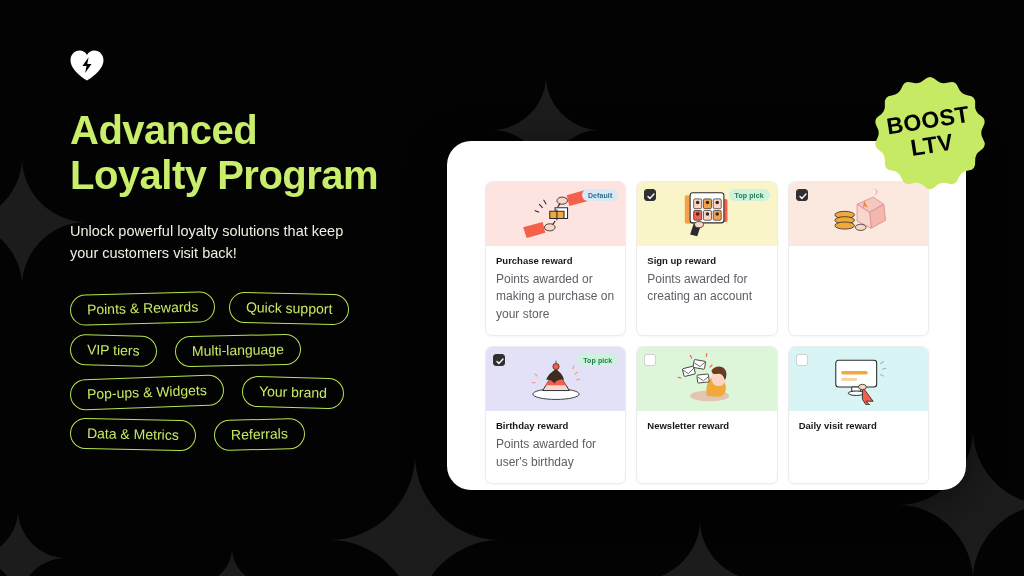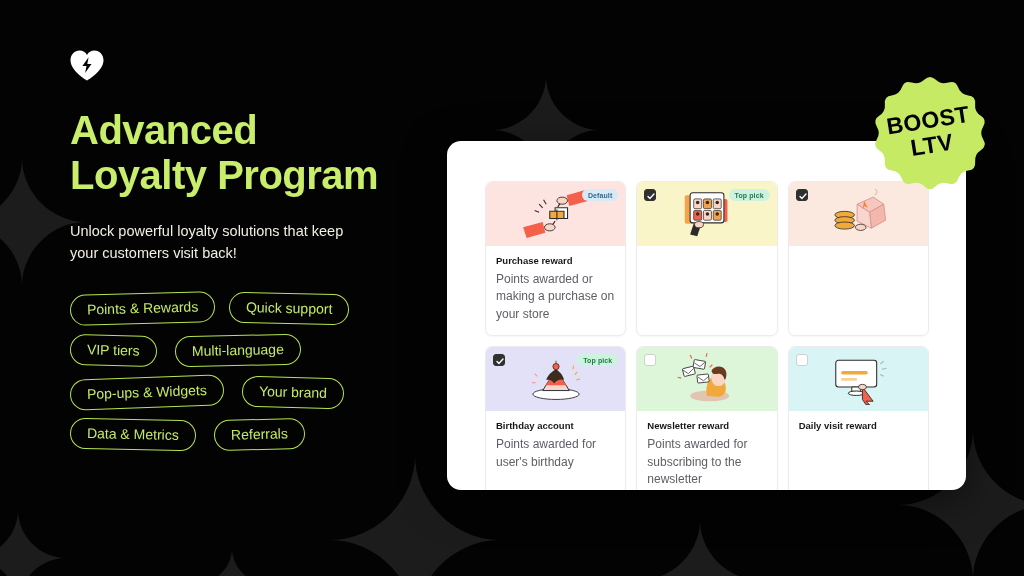--- a/index.html
+++ b/index.html
@@ -106,21 +106,21 @@
   .r2 .p1 { transform: rotate(1.5deg); margin-left: 8px; }
   .r3 .p0 { transform: rotate(1.2deg); }
   .r3 .p1 { transform: rotate(-1.4deg); margin-left: 8px; }
 
   
   #panel {
     position: absolute;
     left: 447px; top: 141px;
     width: 519px; height: 349px;
     background: #fff;
-    border-radius: 14px;
+    border-radius: 24px;
     box-shadow: 0 10px 40px rgba(0,0,0,0.5);
     overflow: hidden;
   }
 
   #grid {
     position: absolute;
     left: 38px; top: 40px;
     width: 444px;
     display: grid;
     grid-template-columns: repeat(3, 1fr);
@@ -313,20 +313,24 @@
               <path d="M30 40 L26 52 L34 54 L38 42 Z" fill="#2b2b2b"></path>
               <ellipse cx="36" cy="41" rx="5" ry="3.5" fill="#fbd5c4" stroke="#2b2b2b" stroke-width=".9"></ellipse>
             </svg>
             <div class="cb on">
               <svg width="8" height="7" viewBox="0 0 8 7">
                 <path d="M1 3.4 L3 5.4 L7 1" stroke="#ffffff" stroke-width="1.4" fill="none" stroke-linecap="round" stroke-linejoin="round"></path>
               </svg>
             </div>
             <span class="badge" style="background: rgb(205, 243, 222); color: rgb(31, 122, 77);">Top pick</span>
           </div>
+          <div class="card-body">
+            <div class="card-title">Sign up reward</div>
+            <div class="card-desc">Points awarded for creating an account</div>
+          </div>
         </div>
         <div class="card">
           <div class="card-art" style="background: rgb(251, 233, 223);">
             <svg viewBox="0 0 90 58" width="80" height="52">
               <path d="M44 18 L62 10 L74 18 L58 27 Z" fill="#f6c7c0" stroke="#d9948b" stroke-width="1"></path>
               <path d="M58 27 L74 18 L76 36 L60 45 Z" fill="#f3b7ae" stroke="#d9948b" stroke-width="1"></path>
               <path d="M44 18 L58 27 L60 45 L44 37 Z" fill="#f8d5cf" stroke="#d9948b" stroke-width="1"></path>
               <path d="M52 14 L56 22 L52 20 L50 24 Z" fill="#f4843a"></path>
               <ellipse cx="30" cy="30" rx="11" ry="4" fill="#f2a93b" stroke="#2b2b2b" stroke-width=".9"></ellipse>
               <ellipse cx="30" cy="36" rx="11" ry="4" fill="#f2a93b" stroke="#2b2b2b" stroke-width=".9"></ellipse>
@@ -355,21 +359,21 @@
               <path d="M24 26l-3-3M22 33l-4 0" stroke="#f49a9a" stroke-width="1.3"></path>
             </svg>
             <div class="cb on">
               <svg width="8" height="7" viewBox="0 0 8 7">
                 <path d="M1 3.4 L3 5.4 L7 1" stroke="#ffffff" stroke-width="1.4" fill="none" stroke-linecap="round" stroke-linejoin="round"></path>
               </svg>
             </div>
             <span class="badge" style="background: rgb(205, 243, 222); color: rgb(31, 122, 77);">Top pick</span>
           </div>
           <div class="card-body">
-            <div class="card-title">Birthday account</div>
+            <div class="card-title">Birthday reward</div>
             <div class="card-desc">Points awarded for user's birthday</div>
           </div>
         </div>
         <div class="card">
           <div class="card-art" style="background: rgb(221, 245, 217);">
             <svg viewBox="0 0 90 58" width="80" height="52">
               <ellipse cx="48" cy="48" rx="22" ry="6" fill="#e2b9a6" opacity=".8"></ellipse>
               <path d="M52 26c7-2 13 3 14 11 1 7-2 11-7 12l-14-1c-2-7 0-18 7-22Z" fill="#f2a93b"></path>
               <path d="M58 18c5 0 8 4 8 9 0 6-3 10-8 10s-8-4-8-10c0-5 3-9 8-9Z" fill="#fbd5c4"></path>
               <path d="M50 20c2-6 12-7 15-2 3 4 2 9 0 12-1-4-3-7-7-7-4 0-6 2-8-3Z" fill="#6b3a20"></path>
@@ -377,21 +381,20 @@
               <rect x="18" y="16" width="13" height="9" rx="1" fill="#fff" stroke="#2b2b2b" stroke-width=".9" transform="rotate(-14 24 20)"></rect>
               <rect x="30" y="8" width="13" height="9" rx="1" fill="#fff" stroke="#2b2b2b" stroke-width=".9" transform="rotate(10 36 12)"></rect>
               <rect x="34" y="24" width="13" height="9" rx="1" fill="#fff" stroke="#2b2b2b" stroke-width=".9" transform="rotate(-6 40 28)"></rect>
               <path d="M18 19l6 4 6-6M31 11l6 4 6-5M35 27l6 4 6-5" stroke="#2b2b2b" stroke-width=".8" fill="none"></path>
               <path d="M28 6l-2-4M44 4l1-4M16 28l-4-1M48 16l3-3" stroke="#f4604a" stroke-width="1.3"></path>
             </svg>
             <div class="cb off"></div>
           </div>
           <div class="card-body">
             <div class="card-title">Newsletter reward</div>
-            <div class="card-desc">Points awarded for subscribing to the newsletter</div>
           </div>
         </div>
         <div class="card">
           <div class="card-art" style="background: rgb(217, 244, 244);">
             <svg viewBox="0 0 90 58" width="80" height="52">
               <rect x="20" y="8" width="46" height="30" rx="3" fill="#fff" stroke="#2b2b2b" stroke-width="1.2"></rect>
               <rect x="26" y="20" width="30" height="4" rx="2" fill="#f2a93b"></rect>
               <rect x="26" y="28" width="18" height="3" rx="1.5" fill="#f6cf9a"></rect>
               <path d="M38 38h10v5H38z" fill="#fff" stroke="#2b2b2b" stroke-width="1.1"></path>
               <ellipse cx="43" cy="45" rx="9" ry="2.5" fill="#fff" stroke="#2b2b2b" stroke-width="1.1"></ellipse>

